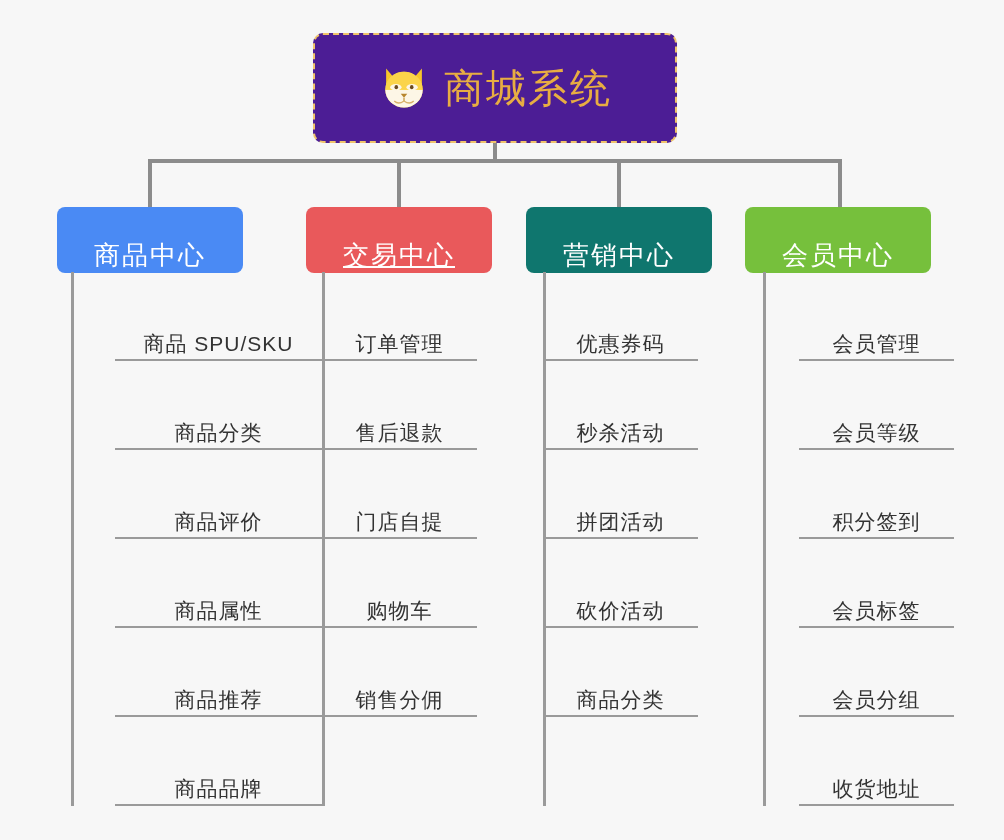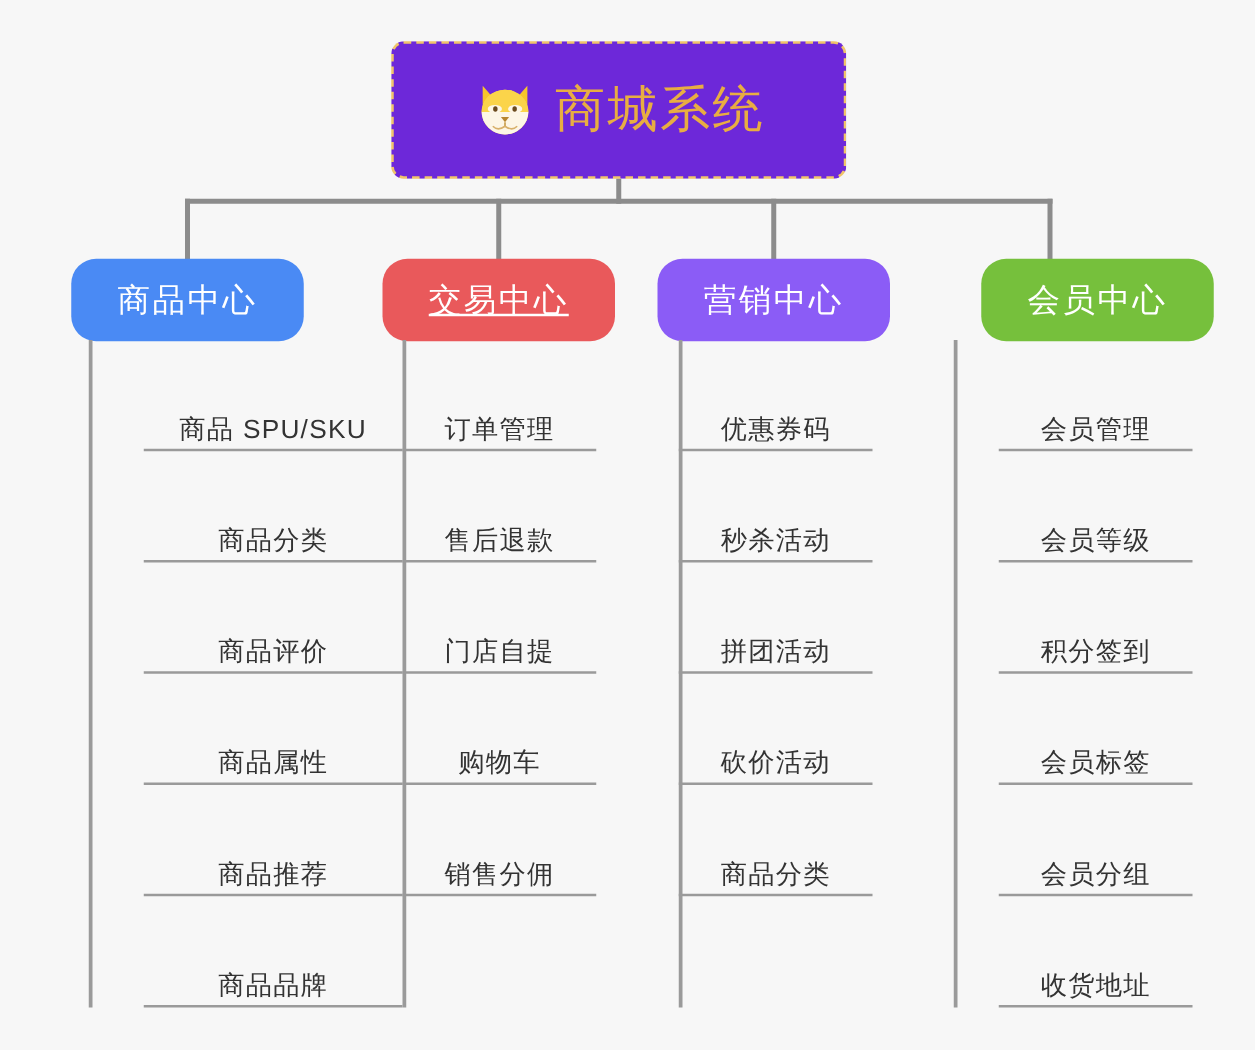--- a/index.html
+++ b/index.html
@@ -22,21 +22,21 @@
   }
 
   
   .root-node {
     position: absolute;
     left: 313px;
     top: 33px;
     width: 364px;
     height: 110px;
     box-sizing: border-box;
-    background: #6d28d9;
+    background: #4c1d95;
     border: 2px dashed #f0c46a;
     border-radius: 10px;
     display: flex;
     align-items: center;
     justify-content: center;
     gap: 14px;
   }
   .root-title {
     font-size: 40px;
     color: #e8ad42;
@@ -56,23 +56,23 @@
     position: absolute;
     background: #8c8c8c;
   }
   .v-line { width: 4px; }
   .h-line { height: 4px; }
 
   
   .cat-box {
     position: absolute;
     height: 66px;
-    border-radius: 20px;
+    border-radius: 8px;
     display: flex;
-    align-items: center;
+    align-items: flex-end;
     justify-content: center;
     color: #ffffff;
     font-size: 26px;
     letter-spacing: 2px;
     white-space: nowrap;
   }
 
   
   .column {
     position: absolute;
@@ -133,24 +133,24 @@
   <div class="line v-line" style="left:397px; top:159px; height:50px;"></div>
   <div class="line v-line" style="left:617px; top:159px; height:50px;"></div>
   <div class="line v-line" style="left:838px; top:159px; height:50px;"></div>
 
   <div class="cat-box" style="left:57px; top:207px; width:186px; background:#4a8af4;">
     <span>商品中心</span>
   </div>
   <div class="cat-box" style="left:306px; top:207px; width:186px; background:#e9595b;text-decoration:underline;">
     <span>交易中心</span>
   </div>
-  <div class="cat-box" style="left:526px; top:207px; width:186px; background:#8b5cf6;">
+  <div class="cat-box" style="left:526px; top:207px; width:186px; background:#0f766e;">
     <span>营销中心</span>
   </div>
-  <div class="cat-box" style="left:745px; top:207px; width:186px; background:#76c03c;margin-left:40px;">
+  <div class="cat-box" style="left:745px; top:207px; width:186px; background:#76c03c;">
     <span>会员中心</span>
   </div>
 
   <div class="column" style="left:71px; width:207px;padding-left:44px;">
     <div class="spine" style="height:534px;"></div>
     <div class="leaf">
         <span class="leaf-label">商品 SPU/SKU</span>
       </div>
     <div class="leaf">
         <span class="leaf-label">商品分类</span>

